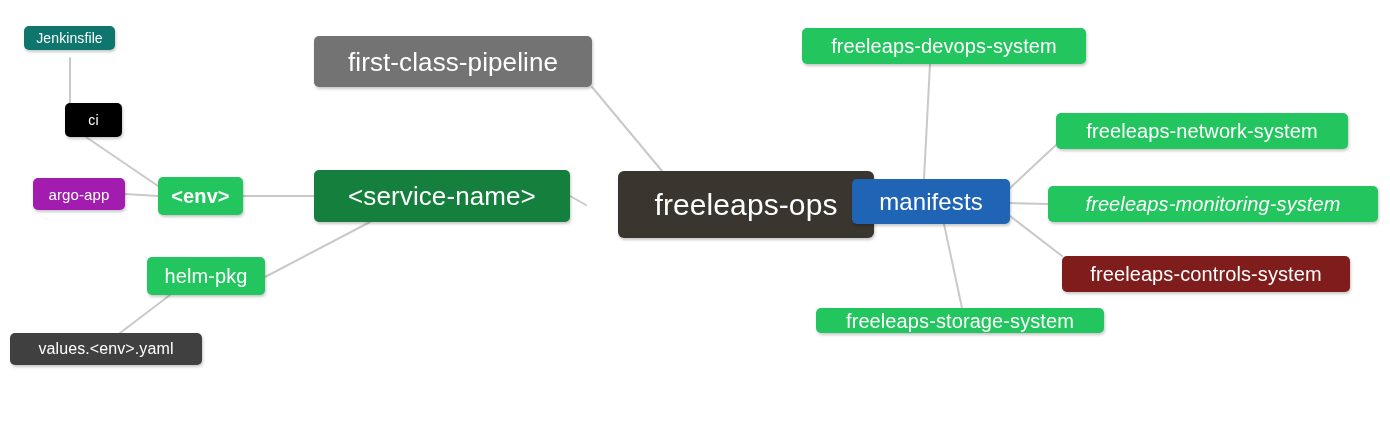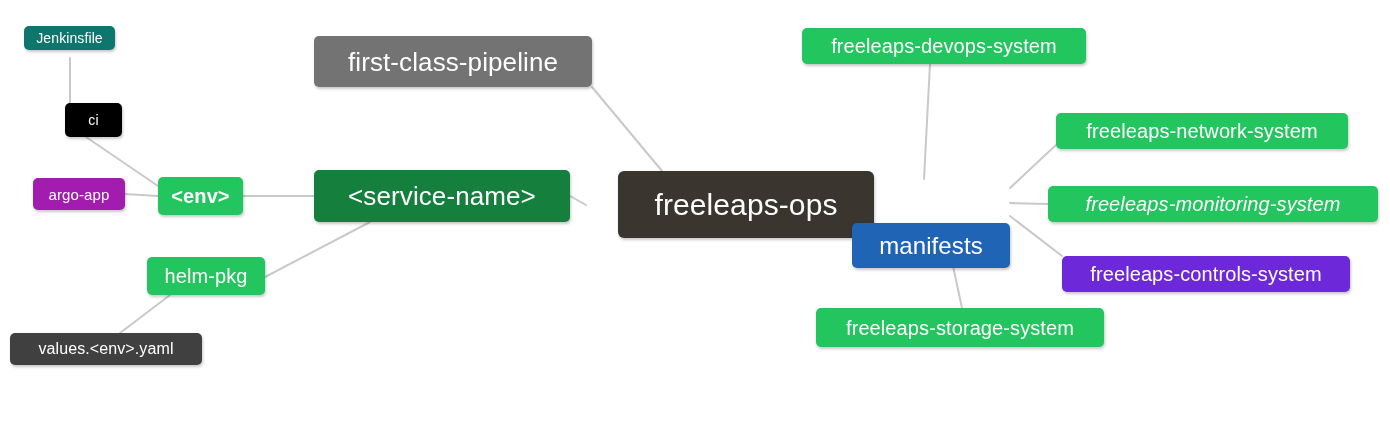--- a/index.html
+++ b/index.html
@@ -64,26 +64,26 @@
       <path d="M 924 179 L 930 64" class="edge" stroke="#c9c9c9"></path>
       <path d="M 1010 188 L 1056 145" class="edge" stroke="#c9c9c9"></path>
       <path d="M 1010 203 L 1048 204" class="edge" stroke="#c9c9c9"></path>
       <path d="M 1010 216 L 1062 256" class="edge" stroke="#c9c9c9"></path>
       <path d="M 944 224 L 962 308" class="edge" stroke="#c9c9c9"></path>
     </svg>
   <div id="node-layer">
       <div class="node level-root" style="left: 586px; top: 171px; width: 256px; height: 67px; background: rgb(59, 53, 48); font-size: 30px; margin-left: 32px;">freeleaps-ops</div>
       <div class="node" style="left: 314px; top: 170px; width: 256px; height: 52px; background: #15803d; font-size: 26px;">&lt;service-name&gt;</div>
       <div class="node" style="left: 314px; top: 36px; width: 278px; height: 51px; background: #737373; font-size: 26px;">first-class-pipeline</div>
-      <div class="node" style="left: 852px; top: 179px; width: 158px; height: 45px; background: rgb(32, 101, 181); font-size: 24px; margin-top: 44px;">manifests</div>
+      <div class="node" style="left: 852px; top: 179px; width: 158px; height: 45px; background: rgb(32, 101, 181); font-size: 24px;">manifests</div>
       <div class="node" style="left: 158px; top: 177px; width: 85px; height: 38px; background: rgb(34, 197, 94); font-size: 20px; font-weight: bold;">&lt;env&gt;</div>
       <div class="node" style="left: 147px; top: 257px; width: 118px; height: 38px; background: rgb(34, 197, 94); font-size: 20px;">helm-pkg</div>
       <div class="node" style="left: 24px; top: 26px; width: 91px; height: 24px; background: #0f766e; font-size: 14px;">Jenkinsfile</div>
       <div class="node" style="left: 53px; top: 103px; width: 57px; height: 34px; background: #000000; font-size: 14px; margin-left: 12px;">ci</div>
       <div class="node" style="left: 33px; top: 178px; width: 92px; height: 32px; background: #a21caf; font-size: 15px;">argo-app</div>
       <div class="node" style="left: 10px; top: 333px; width: 192px; height: 32px; background: #404040; font-size: 16px;">values.&lt;env&gt;.yaml</div>
       <div class="node" style="left: 802px; top: 28px; width: 284px; height: 36px; background: rgb(34, 197, 94); font-size: 20px;">freeleaps-devops-system</div>
       <div class="node" style="left: 1056px; top: 113px; width: 292px; height: 36px; background: rgb(34, 197, 94); font-size: 20px;">freeleaps-network-system</div>
       <div class="node" style="left: 1048px; top: 186px; width: 330px; height: 36px; background: rgb(34, 197, 94); font-size: 20px; font-style: italic;">freeleaps-monitoring-system</div>
-      <div class="node" style="left: 1062px; top: 256px; width: 288px; height: 36px; background: #6d28d9; font-size: 20px;">freeleaps-controls-system</div>
-      <div class="node" style="left: 816px; top: 308px; width: 288px; height: 39px; background: rgb(34, 197, 94); font-size: 20px;">freeleaps-storage-system</div>
+      <div class="node" style="left: 1062px; top: 256px; width: 288px; height: 36px; background: #7f1d1d; font-size: 20px;">freeleaps-controls-system</div>
+      <div class="node" style="left: 816px; top: 308px; width: 288px; height: 25px; background: rgb(34, 197, 94); font-size: 20px;">freeleaps-storage-system</div>
     </div>
 </div>
 
 </body></html>

